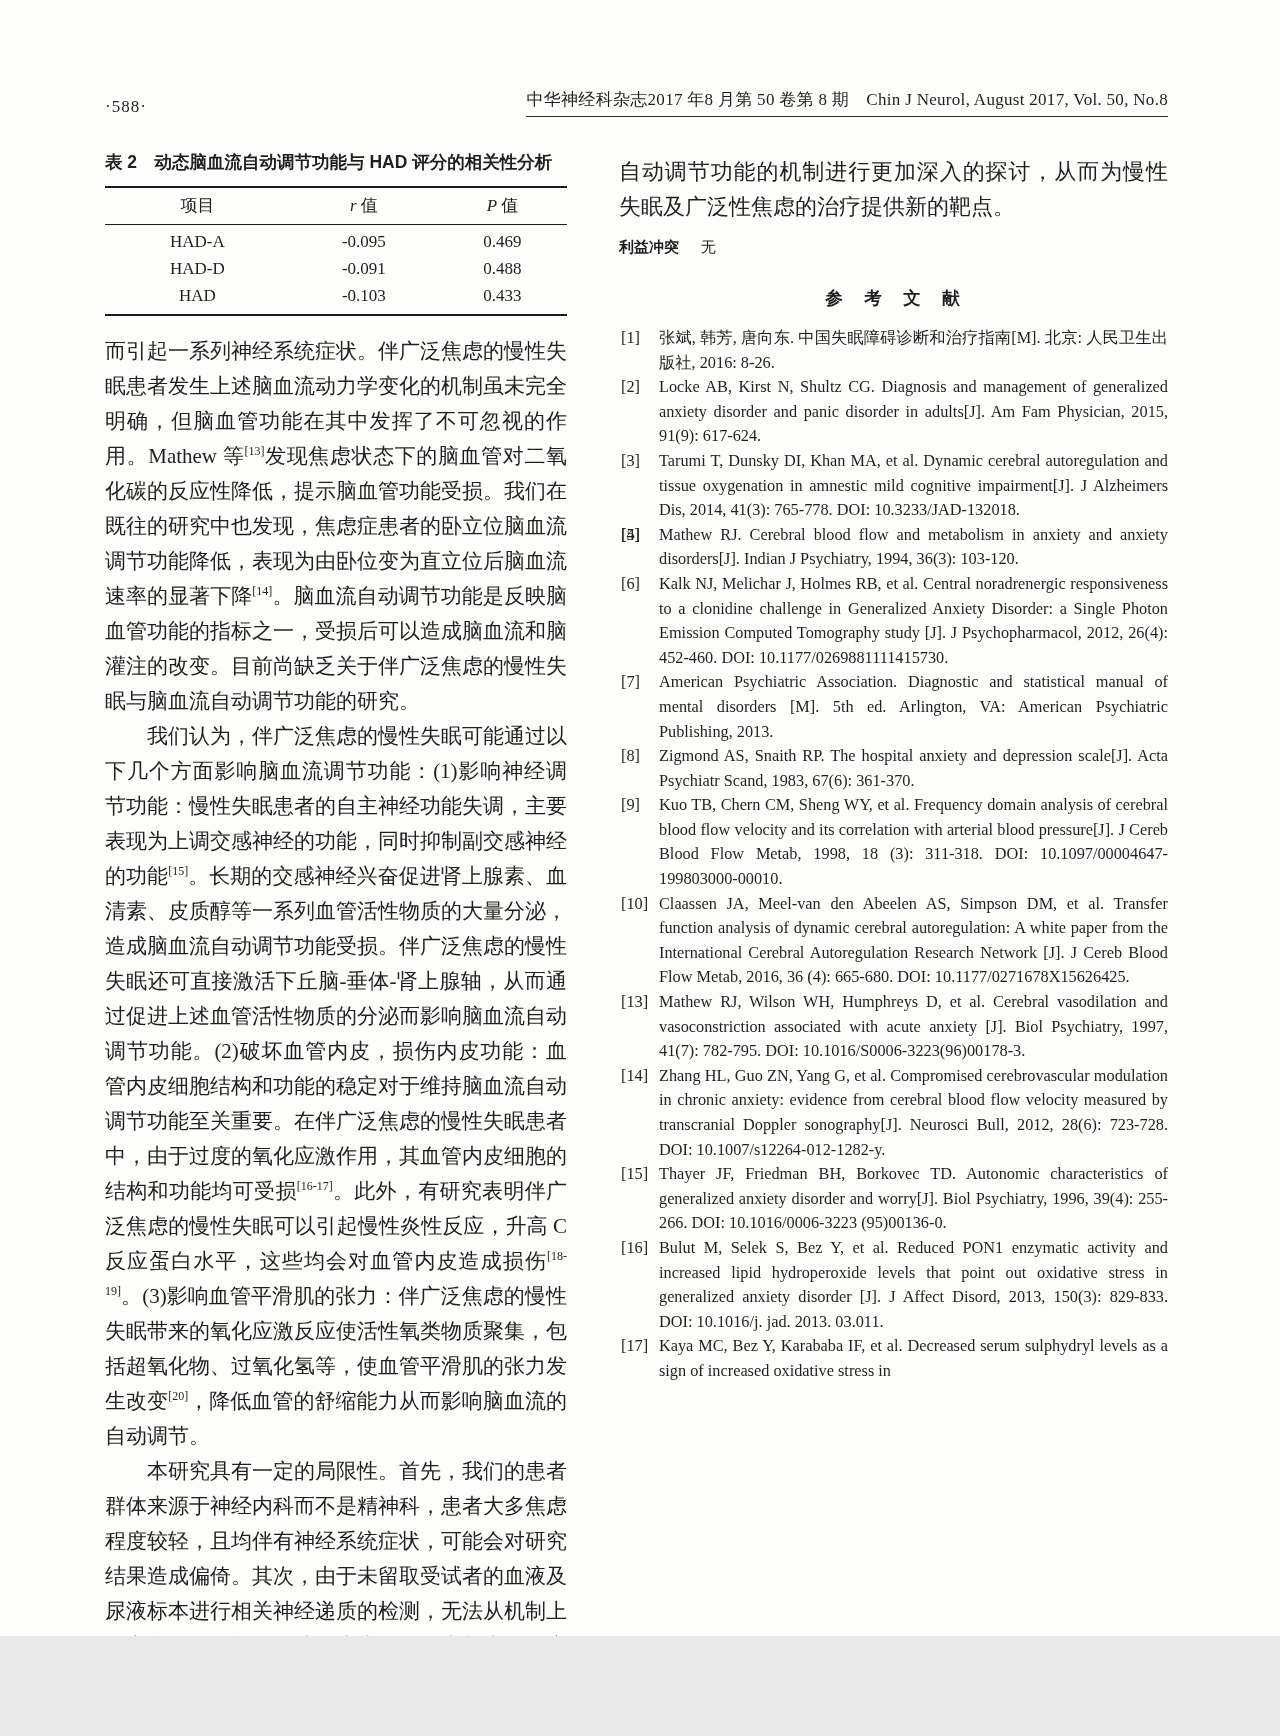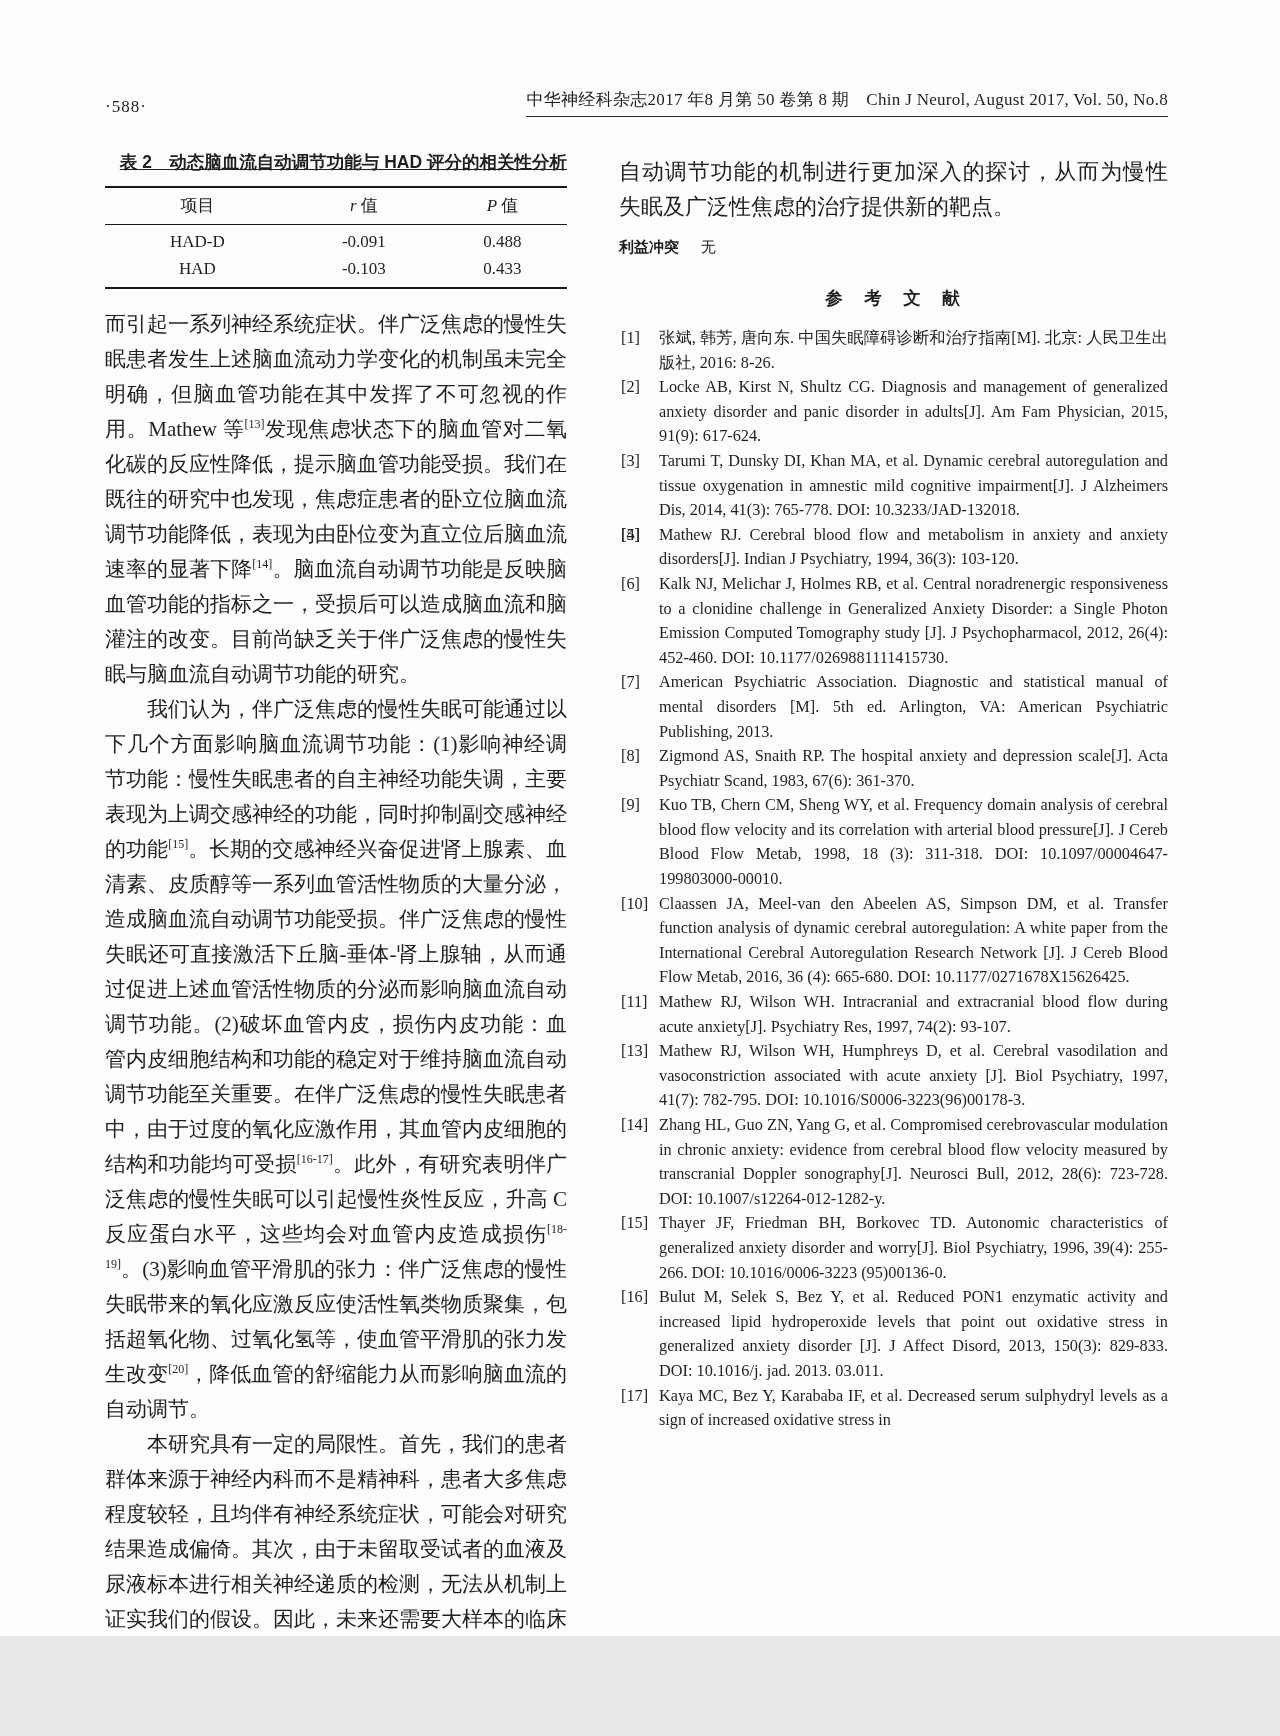--- a/index.html
+++ b/index.html
@@ -30,23 +30,22 @@
     position:absolute;top:140px;left:105px;right:112px;
     display:flex;gap:52px;
   }
   .col-left{width:462px;flex:0 0 462px;}
   .col-right{width:549px;flex:0 0 549px;}
   
   .table-title{
     font-family:"Liberation Sans","DejaVu Sans",sans-serif;
     font-weight:bold;
     font-size:17.5px;
-    text-align:right;
+    text-align:left;
     margin:10px 0 12px 0;
-    text-decoration:underline;
   }
   table.data-table{
     width:100%;
     border-collapse:collapse;
     font-size:17px;
   }
   table.data-table thead tr{
     border-top:2.2px solid #1a1a1a;
     border-bottom:1.2px solid #1a1a1a;
   }
@@ -139,20 +138,25 @@
         <div class="table-title">表 2　动态脑血流自动调节功能与 HAD 评分的相关性分析</div>
         <table class="data-table">
           <thead>
             <tr>
               <th><span>项目</span></th>
               <th><i>r</i><span> 值</span></th>
               <th><i>P</i><span> 值</span></th>
             </tr>
           </thead>
           <tbody>
+              <tr>
+                <td>HAD-A</td>
+                <td>-0.095</td>
+                <td>0.469</td>
+              </tr>
               <tr>
                 <td>HAD-D</td>
                 <td>-0.091</td>
                 <td>0.488</td>
               </tr>
               <tr>
                 <td>HAD</td>
                 <td>-0.103</td>
                 <td>0.433</td>
               </tr>
@@ -177,21 +181,20 @@
           <div class="ref"><span class="ref-num">[1]</span><span>张斌, 韩芳, 唐向东. 中国失眠障碍诊断和治疗指南[M]. 北京: 人民卫生出版社, 2016: 8-26.</span></div>
           <div class="ref"><span class="ref-num">[2]</span><span>Locke AB, Kirst N, Shultz CG. Diagnosis and management of generalized anxiety disorder and panic disorder in adults[J]. Am Fam Physician, 2015, 91(9): 617-624.</span></div>
           <div class="ref"><span class="ref-num">[3]</span><span>Tarumi T, Dunsky DI, Khan MA, et al. Dynamic cerebral autoregulation and tissue oxygenation in amnestic mild cognitive impairment[J]. J Alzheimers Dis, 2014, 41(3): 765-778. DOI: 10.3233/JAD-132018.</span></div>
           <div class="ref"><span class="ref-num">[4]</span></div>
           <div class="ref"><span class="ref-num">[5]</span><span>Mathew RJ. Cerebral blood flow and metabolism in anxiety and anxiety disorders[J]. Indian J Psychiatry, 1994, 36(3): 103-120.</span></div>
           <div class="ref"><span class="ref-num">[6]</span><span>Kalk NJ, Melichar J, Holmes RB, et al. Central noradrenergic responsiveness to a clonidine challenge in Generalized Anxiety Disorder: a Single Photon Emission Computed Tomography study [J]. J Psychopharmacol, 2012, 26(4): 452-460. DOI: 10.1177/0269881111415730.</span></div>
           <div class="ref"><span class="ref-num">[7]</span><span>American Psychiatric Association. Diagnostic and statistical manual of mental disorders [M]. 5th ed. Arlington, VA: American Psychiatric Publishing, 2013.</span></div>
           <div class="ref"><span class="ref-num">[8]</span><span>Zigmond AS, Snaith RP. The hospital anxiety and depression scale[J]. Acta Psychiatr Scand, 1983, 67(6): 361-370.</span></div>
           <div class="ref"><span class="ref-num">[9]</span><span>Kuo TB, Chern CM, Sheng WY, et al. Frequency domain analysis of cerebral blood flow velocity and its correlation with arterial blood pressure[J]. J Cereb Blood Flow Metab, 1998, 18 (3): 311-318. DOI: 10.1097/00004647-199803000-00010.</span></div>
           <div class="ref"><span class="ref-num">[10]</span><span>Claassen JA, Meel-van den Abeelen AS, Simpson DM, et al. Transfer function analysis of dynamic cerebral autoregulation: A white paper from the International Cerebral Autoregulation Research Network [J]. J Cereb Blood Flow Metab, 2016, 36 (4): 665-680. DOI: 10.1177/0271678X15626425.</span></div>
-          <div class="ref"><span class="ref-num">[11]</span><span>Mathew RJ, Wilson WH. Intracranial and extracranial blood flow during acute anxiety[J]. Psychiatry Res, 1997, 74(2): 93-107.</span></div>
           <div class="ref"><span class="ref-num">[13]</span><span>Mathew RJ, Wilson WH, Humphreys D, et al. Cerebral vasodilation and vasoconstriction associated with acute anxiety [J]. Biol Psychiatry, 1997, 41(7): 782-795. DOI: 10.1016/S0006-3223(96)00178-3.</span></div>
           <div class="ref"><span class="ref-num">[14]</span><span>Zhang HL, Guo ZN, Yang G, et al. Compromised cerebrovascular modulation in chronic anxiety: evidence from cerebral blood flow velocity measured by transcranial Doppler sonography[J]. Neurosci Bull, 2012, 28(6): 723-728. DOI: 10.1007/s12264-012-1282-y.</span></div>
           <div class="ref"><span class="ref-num">[15]</span><span>Thayer JF, Friedman BH, Borkovec TD. Autonomic characteristics of generalized anxiety disorder and worry[J]. Biol Psychiatry, 1996, 39(4): 255-266. DOI: 10.1016/0006-3223 (95)00136-0.</span></div>
           <div class="ref"><span class="ref-num">[16]</span><span>Bulut M, Selek S, Bez Y, et al. Reduced PON1 enzymatic activity and increased lipid hydroperoxide levels that point out oxidative stress in generalized anxiety disorder [J]. J Affect Disord, 2013, 150(3): 829-833. DOI: 10.1016/j. jad. 2013. 03.011.</span></div>
           <div class="ref"><span class="ref-num">[17]</span><span>Kaya MC, Bez Y, Karababa IF, et al. Decreased serum sulphydryl levels as a sign of increased oxidative stress in</span></div>
         </div>
     </div>
 
   </div>
 

